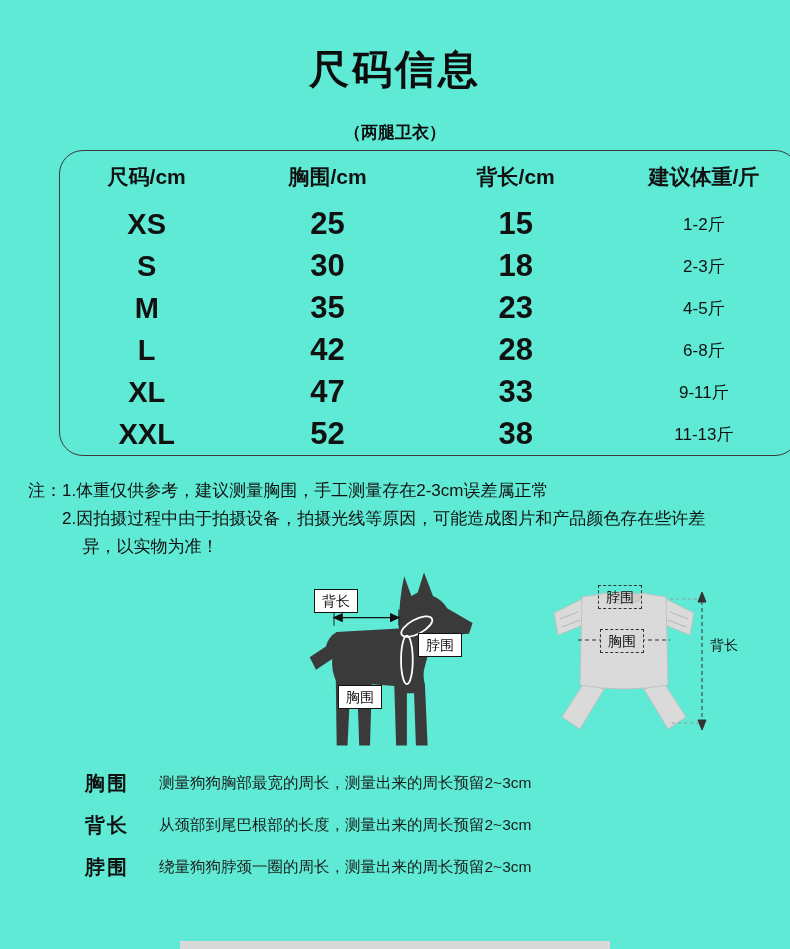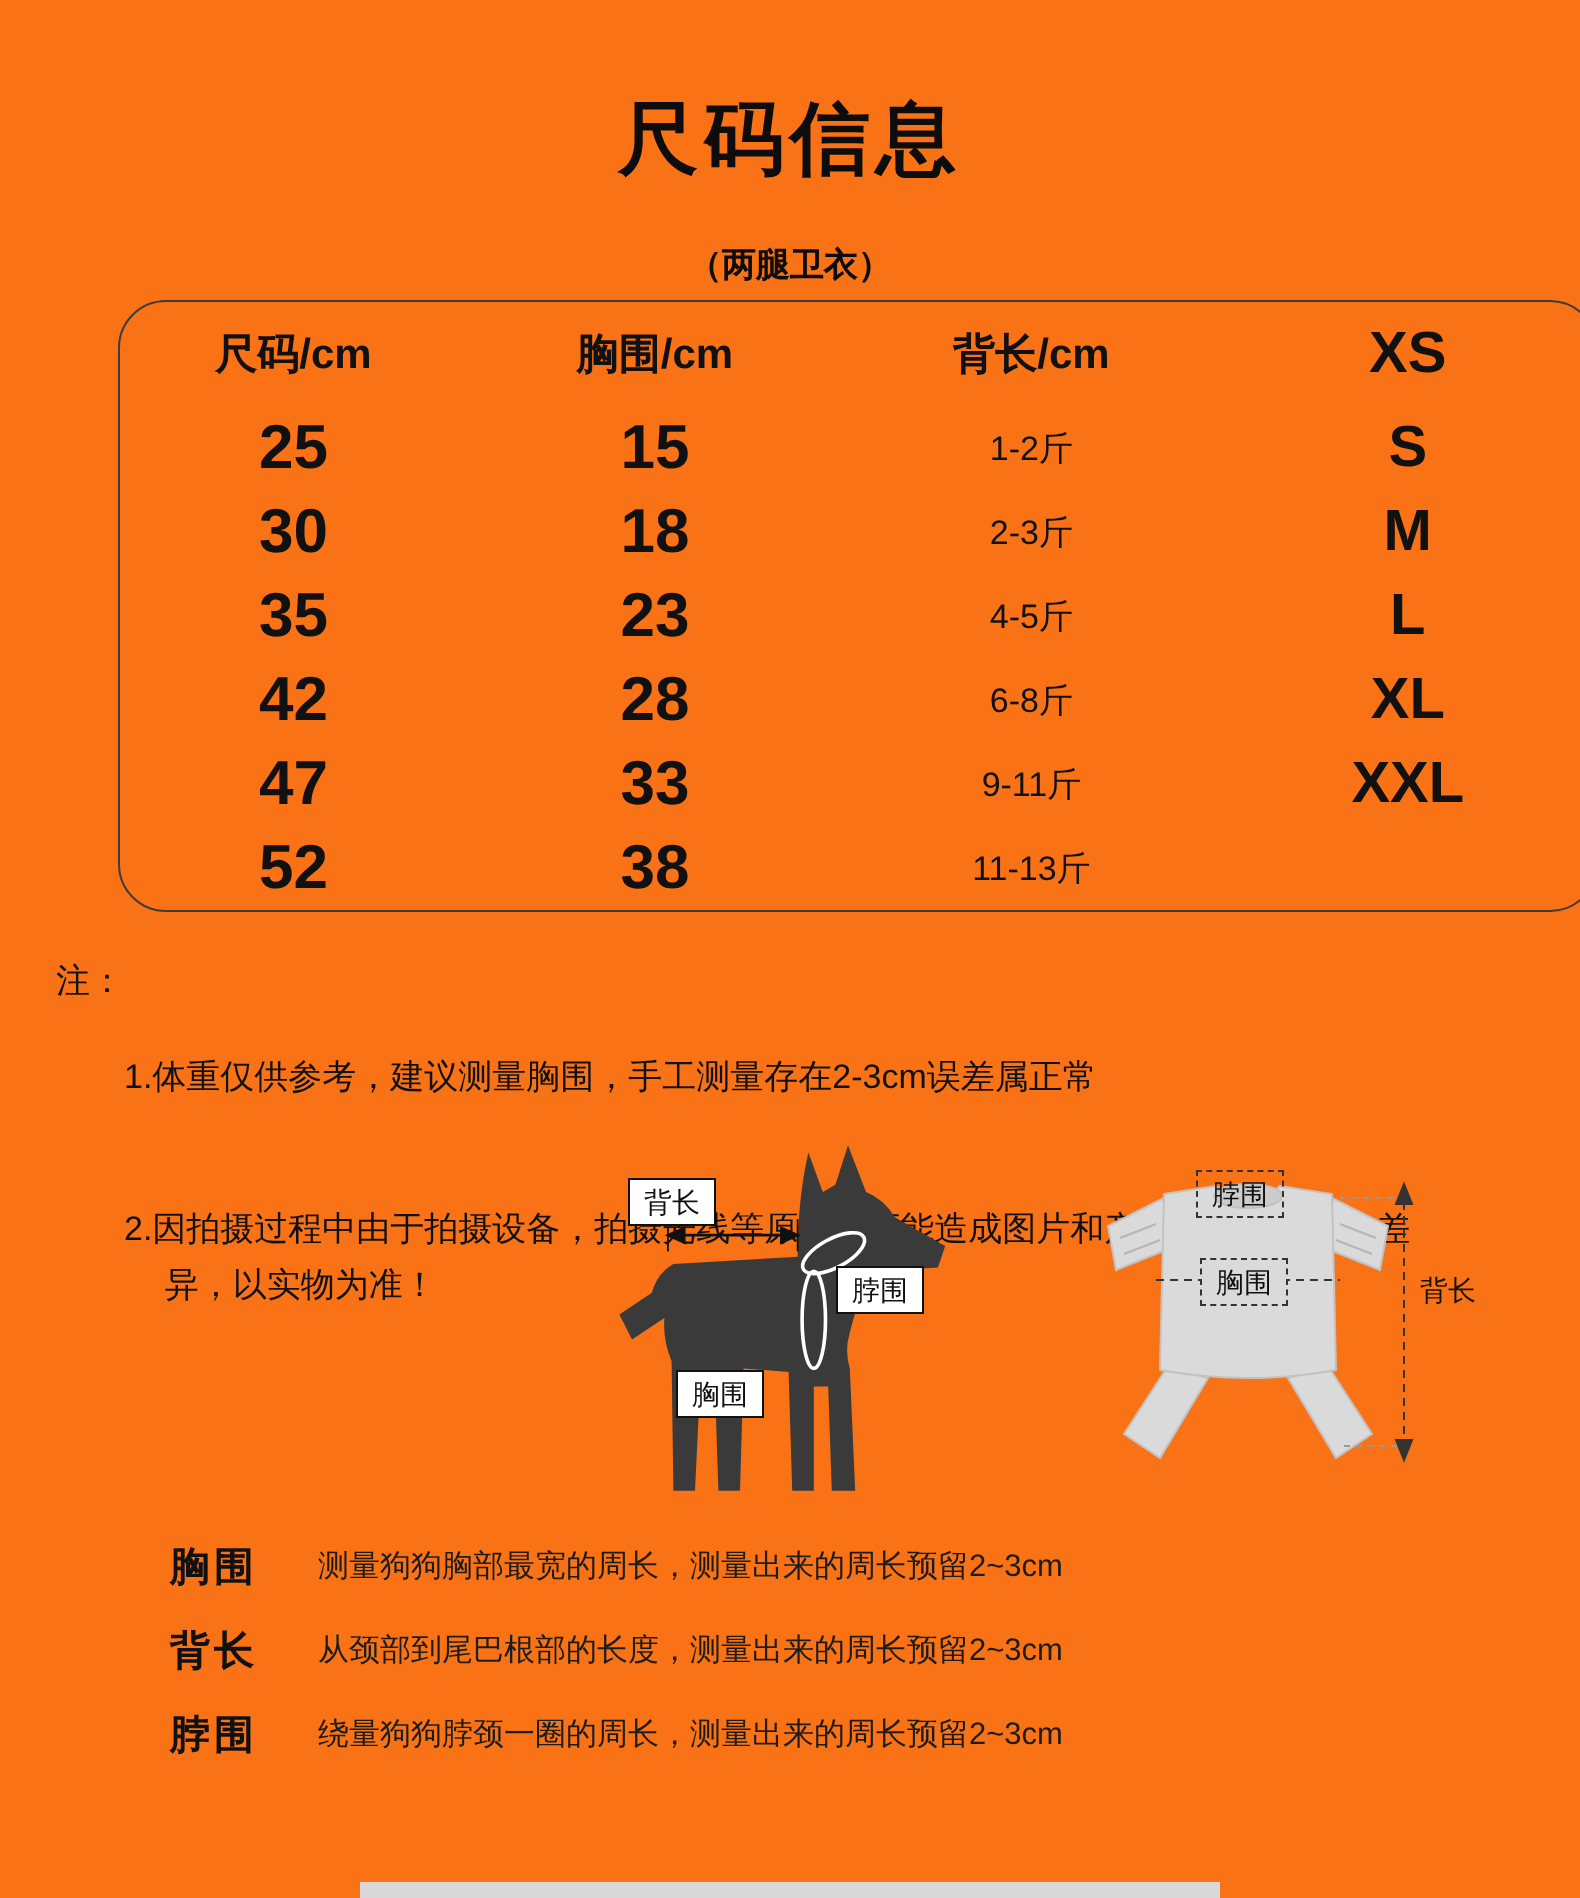--- a/index.html
+++ b/index.html
@@ -5,21 +5,21 @@
   * { margin: 0; padding: 0; box-sizing: border-box; }
   html, body { background: #ffffff; }
   body {
     font-family: "Liberation Sans", "DejaVu Sans", sans-serif;
     color: #111111;
   }
   .page {
     position: relative;
     width: 790px;
     height: 949px;
-    background: #f97316;
+    background: #5eead4;
     overflow: hidden;
   }
 
   
   .header { position: absolute; top: 42px; left: 0; width: 100%; text-align: center; }
   .title { font-size: 40px; font-weight: 900; letter-spacing: 3px; color: #0d0d0d; }
   .subtitle { margin-top: 24px; font-size: 17px; font-weight: 700; color: #0d0d0d; }
 
   
   .table-wrap {
@@ -33,21 +33,21 @@
   }
   .th { font-size: 21px; font-weight: 700; }
   .td-size { font-size: 29px; font-weight: 600; }
   .td-num { font-size: 31px; font-weight: 700; }
   .td-wt { font-size: 17px; font-weight: 500; }
 
   
   .notes { position: absolute; top: 477px; left: 28px; width: 740px; display: flex; font-size: 17px; line-height: 28px; }
   .notes-prefix { flex: 0 0 auto; white-space: nowrap; }
   .notes-body { max-width: 662px; }
-  .notes-body p { padding-left: 1.2em; text-indent: -1.2em; margin-top: 48px; }
+  .notes-body p { padding-left: 1.2em; text-indent: -1.2em; }
 
   
   .measure { position: absolute; top: 565px; left: 0; width: 790px; height: 200px; }
   .m-left { position: absolute; left: 80px; top: 45px; width: 190px; }
   .m-title { font-size: 24px; font-weight: 800; letter-spacing: 1px; }
   .m-sub { margin-top: 9px; font-size: 14.5px; color: #1a1a1a; }
   .ruler { margin-top: 14px; display: block; }
 
   .dog { position: absolute; left: 298px; top: 4px; width: 180px; height: 180px; }
   .dog svg { position: absolute; left: 0; top: 0; }
@@ -90,20 +90,21 @@
 
   <div class="header">
     <div class="title">尺码信息</div>
     <div class="subtitle">（两腿卫衣）</div>
   </div>
 
   <div class="table-wrap">
     <div class="th">尺码/cm</div>
     <div class="th">胸围/cm</div>
     <div class="th">背长/cm</div>
+    <div class="th">建议体重/斤</div>
 
     <div class="td-size">XS</div>
     <div class="td-num">25</div>
     <div class="td-num">15</div>
     <div class="td-wt">1-2斤</div>
 
     <div class="td-size">S</div>
     <div class="td-num">30</div>
     <div class="td-num">18</div>
     <div class="td-wt">2-3斤</div>

